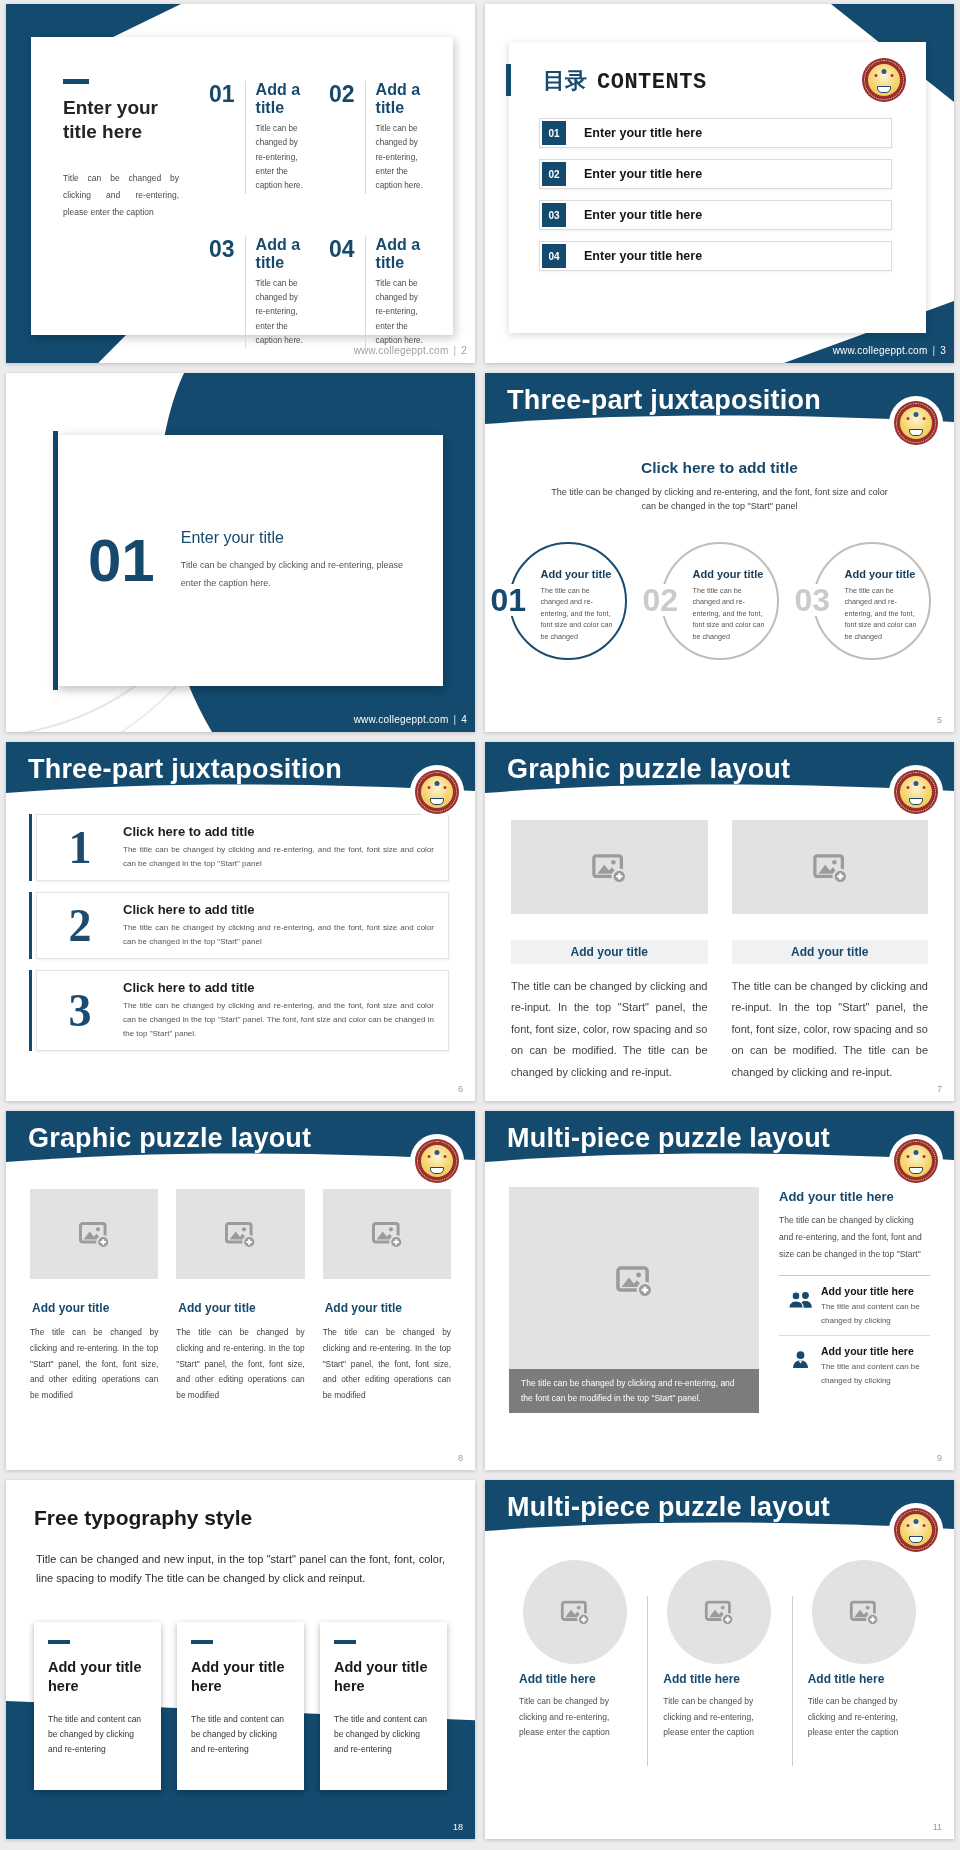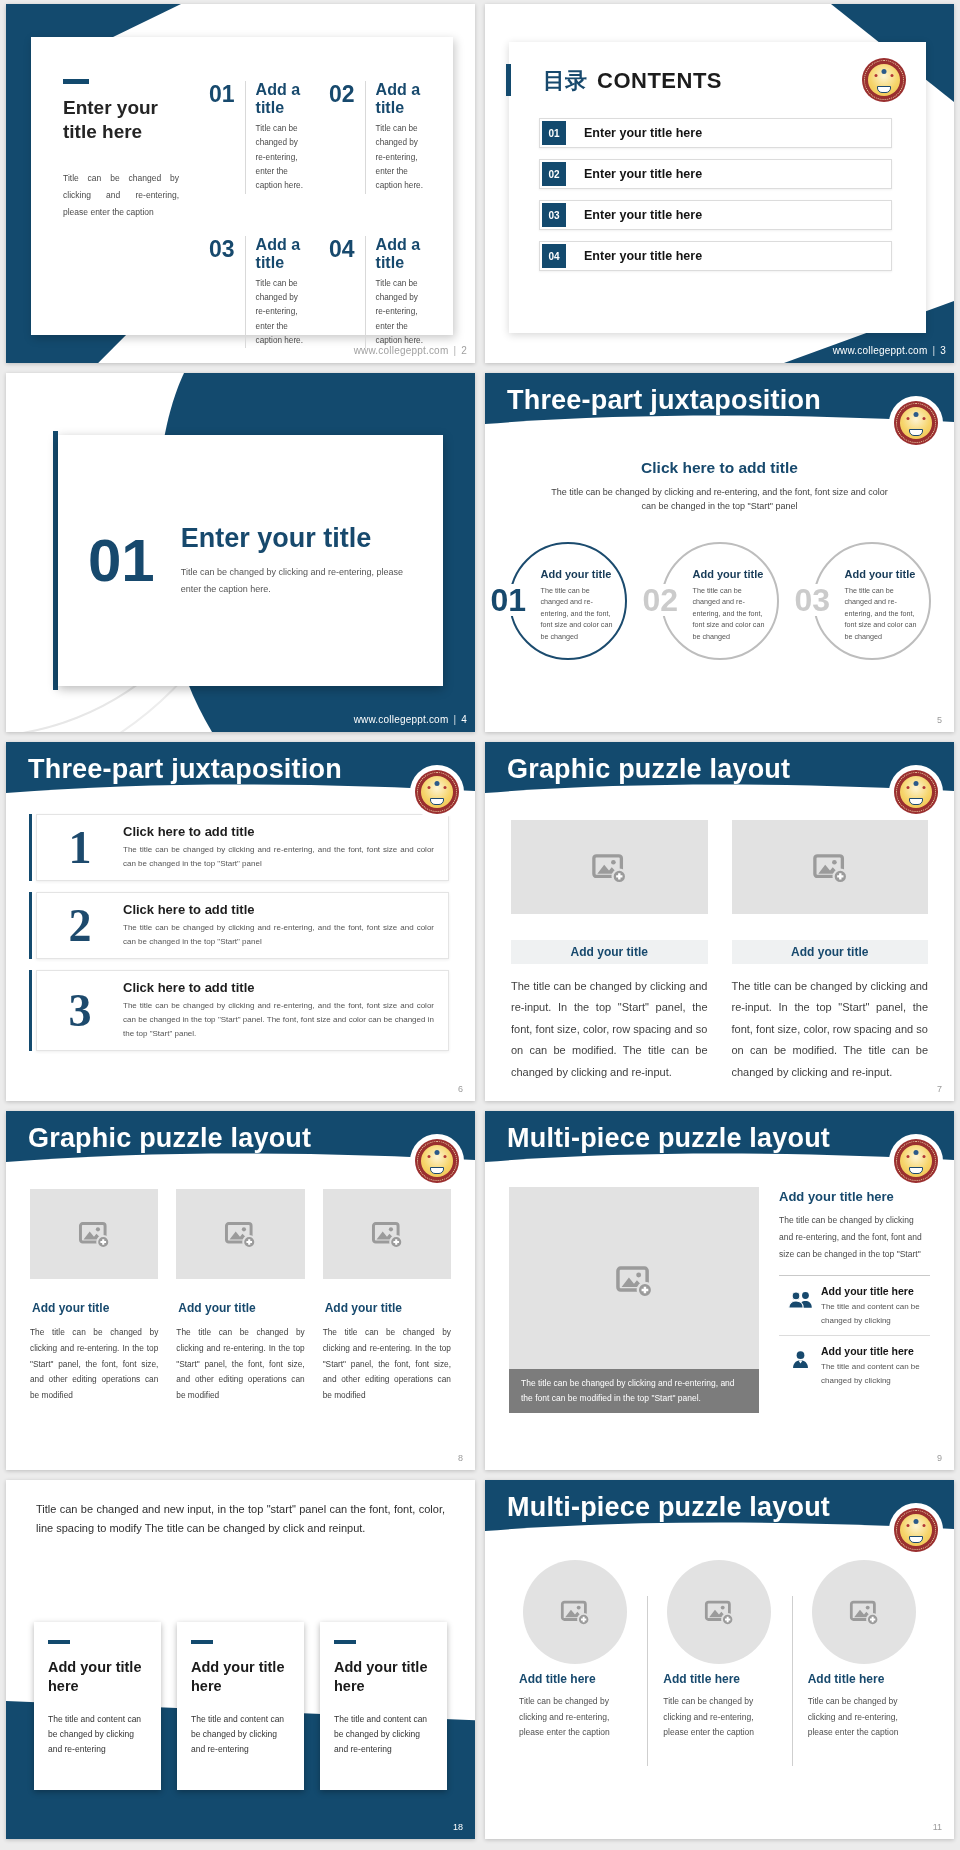--- a/index.html
+++ b/index.html
@@ -39,39 +39,39 @@
   .s2-item { display:flex; gap:10px; }
   .s2-num { font-size:23px; font-weight:800; color:#17496d; line-height:1; padding:2px 10px 14px 0; border-right:1px solid #d9d9d9; }
   .s2-ititle { font-size:16px; font-weight:bold; color:#17496d; margin-bottom:5px; }
   .s2-icap { font-size:8.2px; color:#4a4a4a; line-height:1.75; }
 
   
   .s3-corner-tr { position:absolute; left:346px; top:0; width:123px; height:98px; background:#134a6e; clip-path:polygon(0 0,100% 0,100% 100%); }
   .s3-corner-br { position:absolute; right:0; bottom:0; width:170px; height:62px; background:#134a6e; clip-path:polygon(0 100%,100% 0,100% 100%); }
   .s3-card { position:absolute; left:24px; top:38px; right:28px; bottom:30px; background:#fff; box-shadow:0 2px 8px rgba(0,0,0,.16); }
   .s3-bar { position:absolute; left:-3px; top:22px; width:5px; height:32px; background:#134a6e; }
-  .s3-titlerow { padding:24px 0 0 34px; display:flex; align-items:baseline; gap:10px; }
+  .s3-titlerow { padding:24px 0 0 34px; display:flex; align-items:baseline; gap:10px;font-family:Liberation Mono, monospace; }
   .s3-zh { font-size:22px; font-weight:bold; color:#17496d; }
   .s3-en { font-size:22px; font-weight:bold; color:#1c1c1c; letter-spacing:.5px;text-align:center; }
   .s3-logo { top:16px; right:20px; }
   .s3-items { margin:22px 34px 0 30px; }
   .s3-item { border:1px solid #dcdcdc; box-shadow:0 1px 2px rgba(0,0,0,.06); margin-bottom:11px; padding:2px; display:flex; align-items:center; background:#fff; }
   .s3-numbox { width:24px; height:24px; background:#134a6e; color:#fff; font-size:10px; font-weight:bold; display:flex; align-items:center; justify-content:center; flex-shrink:0; }
   .s3-label { margin-left:18px; font-size:12.5px; font-weight:bold; color:#141414; }
 
   
   .s4-arc { position:absolute; border-radius:50%; border:2px solid #e7e7e7; }
   .s4-arc.a1 { width:550px; height:550px; left:-305px; top:-185px; }
   .s4-arc.a2 { width:700px; height:700px; left:-430px; top:-280px; border-color:#ededed; }
   .s4-navy { position:absolute; inset:0; }
   .s4-card { position:absolute; left:52px; top:62px; right:32px; bottom:46px; background:#fff; box-shadow:0 3px 10px rgba(0,0,0,.28); display:flex; align-items:center; justify-content:center; gap:26px; padding:0 30px; }
   .s4-bar { position:absolute; left:47px; top:58px; width:5px; height:259px; background:#134a6e; }
   .s4-num { font-size:60px; font-weight:800; color:#17496d; line-height:1; }
   .s4-right { width:235px; }
-  .s4-title { font-size:27px; font-weight:bold; color:#17496d; margin-bottom:10px; }
+  .s4-title { font-size:16px; font-weight:normal; color:#17496d; margin-bottom:10px; }
   .s4-cap { font-size:9px; color:#555; line-height:1.9; }
 
   
   .body { position:absolute; top:56px; left:0; right:0; bottom:0; }
 
   
   .s5-title { margin-top:30px; text-align:center; font-size:15.5px; font-weight:bold; color:#17496d; }
   .s5-sub { width:344px; margin:8px auto 0; text-align:center; font-size:9px; color:#3f3f3f; line-height:1.6; }
   .s5-row { display:flex; justify-content:center; gap:34px; margin-top:28px; }
   .s5-c { position:relative; width:118px; }
@@ -488,20 +488,21 @@
                 </div>
           </div>
         </div>
       </div>
     </div>
     <div class="pageno">9</div>
   </div>
 
   <div class="slide">
     <div class="s10-navy"></div>
+    <div class="s10-title">Free typography style</div>
     <div class="s10-intro">Title can be changed and new input, in the top "start" panel can the font, font, color, line spacing to modify The title can be changed by click and reinput.</div>
     <div class="s10-cards">
       <div class="s10-card">
         <div class="dash" style="width:22px;height:4px;"></div>
         <div class="s10-ctitle">Add your title here</div>
         <div class="s10-ccap">The title and content can be changed by clicking and re-entering</div>
       </div>
       <div class="s10-card">
         <div class="dash" style="width:22px;height:4px;"></div>
         <div class="s10-ctitle">Add your title here</div>

